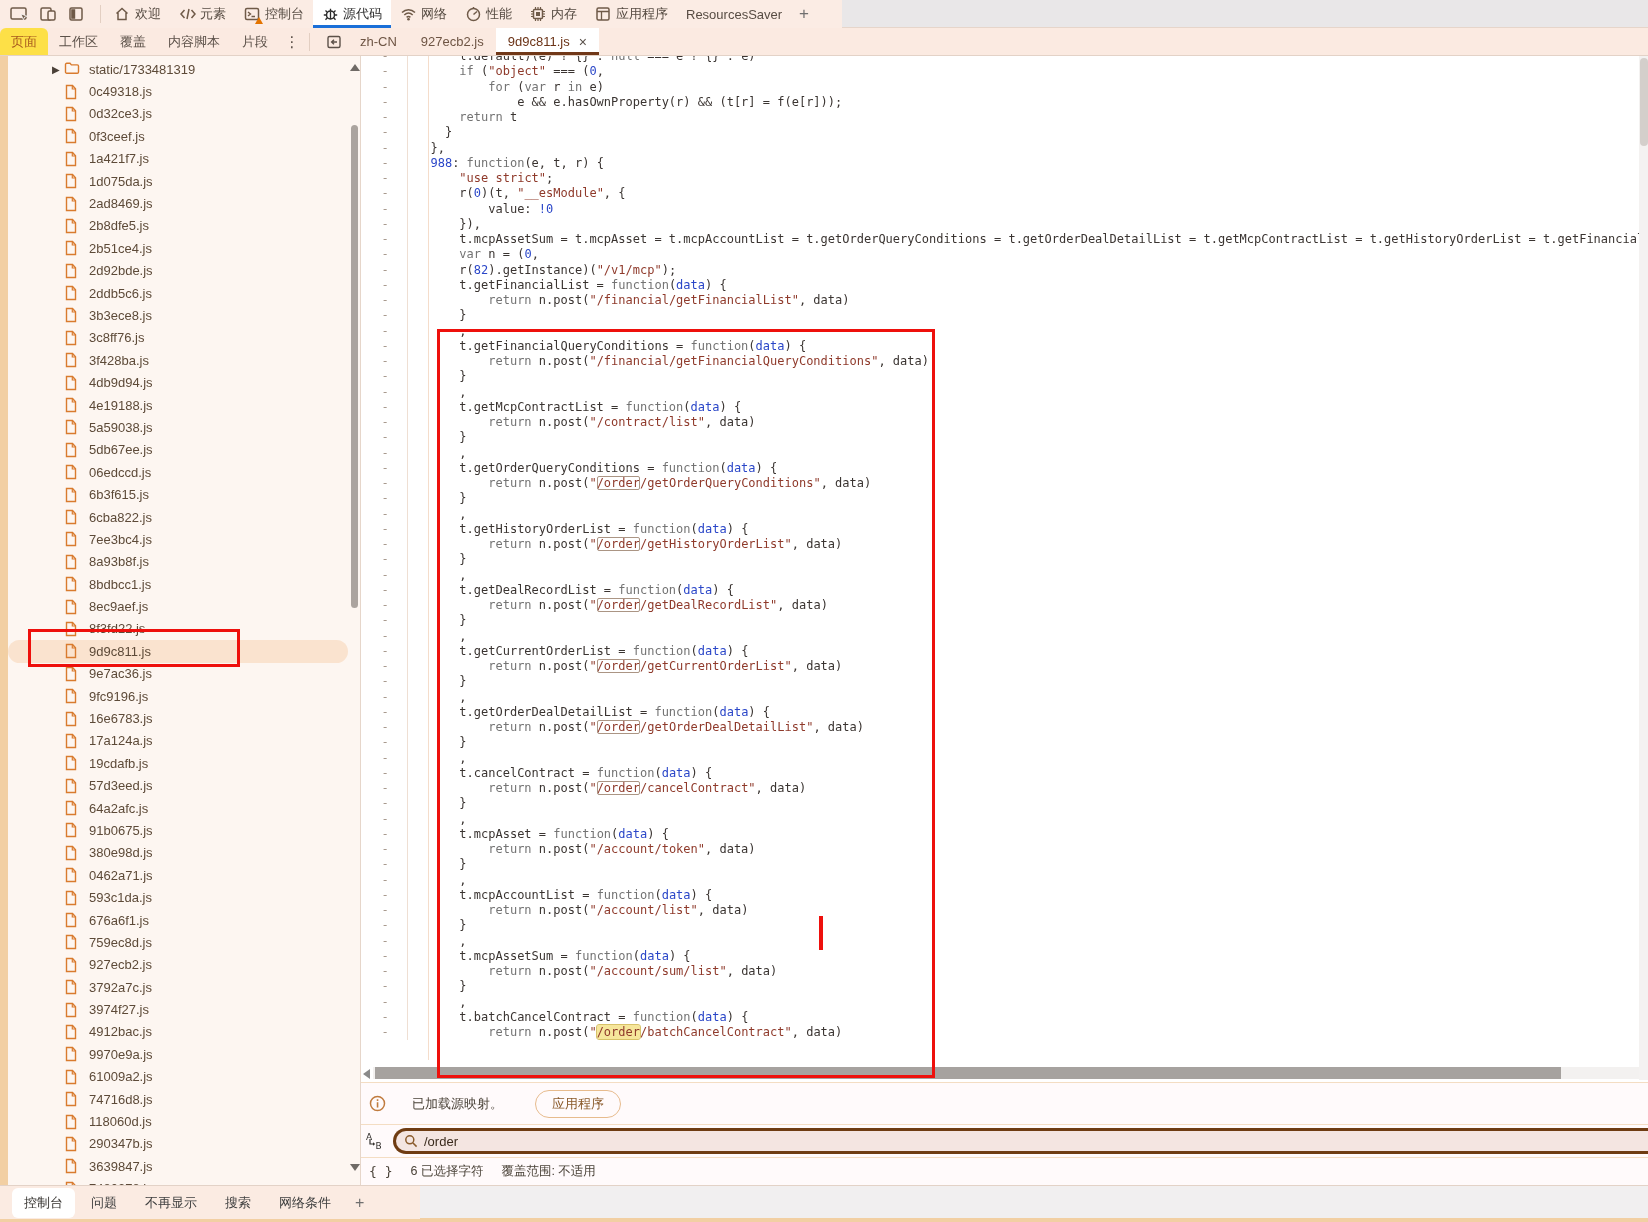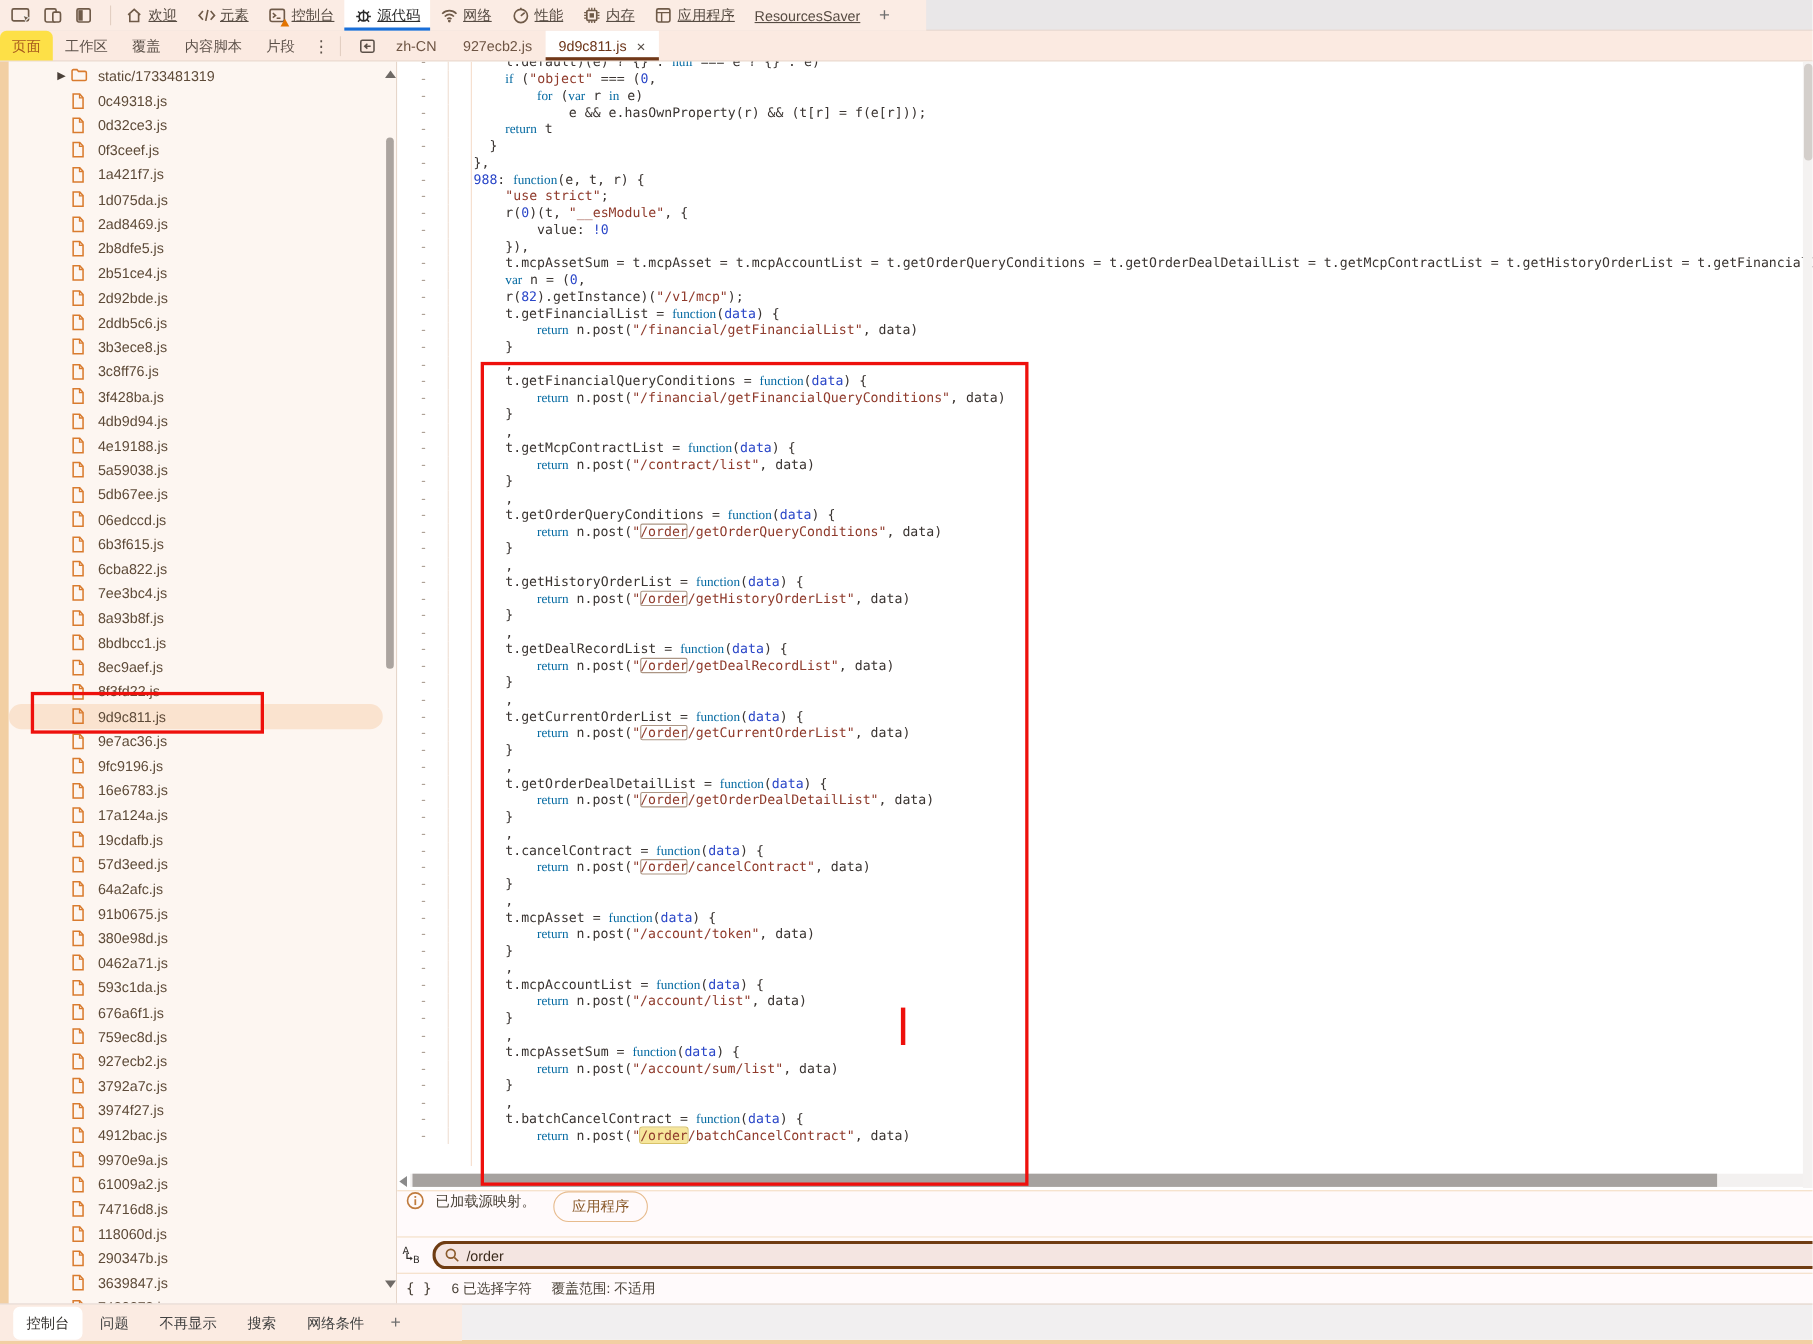--- a/index.html
+++ b/index.html
@@ -5,21 +5,21 @@
   html,body{margin:0;padding:0;background:#fff;}
   *{box-sizing:border-box;}
   .root{position:relative;width:1648px;height:1222px;overflow:hidden;
         font-family:"Liberation Sans","DejaVu Sans",sans-serif;color:#574c43;background:#fff;}
   
   .row1{position:absolute;left:0;top:0;width:1648px;height:28px;background:#e9e7e8;border-bottom:1px solid #e6d5ca;}
   .row1-pink{position:absolute;left:0;top:0;width:842px;height:28px;background:#fbece4;display:flex;align-items:center;}
   .winicons{display:flex;align-items:center;gap:8px;padding:0 10px;}
   .winicons .ico{width:20px;height:20px;display:flex;align-items:center;justify-content:center;cursor:pointer;}
   .vdiv{width:1px;height:18px;background:#e3cfc2;margin:0 4px;}
-  .t1{display:flex;align-items:center;gap:5px;height:28px;padding:0 9px;font-size:13px;color:#574c43;cursor:pointer;position:relative;white-space:nowrap;text-decoration:underline;}
+  .t1{display:flex;align-items:center;gap:5px;height:28px;padding:0 9px;font-size:13px;color:#574c43;cursor:pointer;position:relative;white-space:nowrap;}
   .t1.active{background:#fff;color:#2b2b2b;}
   .t1.active::after{content:"";position:absolute;left:0;right:0;bottom:0;height:3px;background:#1a6fd8;}
   .t1 .ticon{width:16px;height:16px;position:relative;}
   .badge-tri{position:absolute;right:-3px;bottom:-2px;width:0;height:0;border-left:4px solid transparent;border-right:4px solid transparent;border-bottom:7px solid #e37400;}
   .plus1{font-size:17px;color:#6f6f6f;padding:0 8px;cursor:pointer;}
   
   .row2{position:absolute;left:0;top:28px;width:1648px;height:28px;background:#fbeae1;border-bottom:1px solid #e3d2c7;display:flex;align-items:stretch;}
   .t2{display:flex;align-items:center;height:100%;padding:0 11px;font-size:13px;color:#5c5149;cursor:pointer;position:relative;white-space:nowrap;}
   .t2.activep{background:#fde047;color:#a85a1e;border-radius:6px 6px 0 0;}
   .more-dots{width:26px;display:flex;align-items:center;justify-content:center;color:#5c5149;font-size:15px;cursor:pointer;}
@@ -45,36 +45,36 @@
   .sarrow.up{top:8px;border-bottom:7px solid #6f6a66;}
   .sarrow.down{top:1108px;border-top:7px solid #6f6a66;}
   .sthumb{position:absolute;left:3px;top:69px;width:7px;height:483px;background:#aba49f;border-radius:4px;cursor:pointer;}
   
   .editor{position:absolute;left:360px;top:56px;width:1288px;height:1129px;background:#fff;border-left:1px solid #e6d6ca;overflow:hidden;}
   .codearea{position:absolute;left:0;top:0;width:1288px;height:1026px;overflow:hidden;}
   .guide{position:absolute;top:0;height:1004px;width:1px;background:#f5ddcb;}
   .codelines{position:absolute;left:2px;top:-7px;right:0;}
   .cl{height:15.25px;line-height:15.25px;white-space:pre;font-family:"DejaVu Sans Mono","Liberation Mono",monospace;font-size:12px;color:#3a3431;}
   .cl .g{display:inline-block;width:45px;text-align:center;color:#a89a8e;border-right:1px solid #efdfd3;margin-right:8px;}
-  .tok.k{color:#0369a1;font-family:Liberation Serif, serif;}
+  .tok.k{color:#737373;}
   .tok.s{color:#8f3a2b;}
   .tok.n{color:#2a46c8;}
   .tok.d{color:#2a46c8;margin-top:26px;}
   .tok.m{outline:1px solid #ab9584;outline-offset:-1px;border-radius:2px;}
   .tok.c{background:#f6e69b;outline:1px solid #d8c269;border-radius:2px;}
   
   .hscroll{position:absolute;left:0;top:1010px;width:1288px;height:14px;}
   .hsl-arrow{position:absolute;left:2px;top:3px;width:0;height:0;border-top:5px solid transparent;border-bottom:5px solid transparent;border-right:7px solid #8a8a8a;cursor:pointer;}
   .hstrack{position:absolute;left:12px;top:1px;right:2px;height:12px;background:#f3f1f0;}
   .hsthumb{position:absolute;left:14px;top:1px;width:1186px;height:12px;background:#a6a29f;cursor:pointer;}
   
   .vscroll{position:absolute;right:0;top:0;width:10px;height:1024px;background:#f4f2f1;}
   .vsthumb{position:absolute;left:1px;top:2px;width:8px;height:88px;background:#d4cfcb;border-radius:4px;cursor:pointer;}
   
-  .infobar{position:absolute;left:0;top:1026px;width:1288px;height:42px;background:#fffafb;border-top:1px solid #f4ddc3;display:flex;align-items:flex-start;gap:10px;padding-left:8px;font-size:13px;color:#4a4238;}
+  .infobar{position:absolute;left:0;top:1026px;width:1288px;height:42px;background:#fffafb;border-top:1px solid #f4ddc3;display:flex;align-items:center;gap:26px;padding-left:8px;font-size:13px;color:#4a4238;}
   .pillbtn{border:1.5px solid #e7bb8d;border-radius:14px;padding:4px 16px;color:#8a5a2b;font-size:13px;background:transparent;cursor:pointer;margin-left:6px;}
   .searchbar{position:absolute;left:0;top:1068px;width:1288px;height:33px;background:#fffafb;border-top:1px solid #f4ddc3;display:flex;align-items:center;}
   .abicon{width:22px;margin-left:4px;flex:0 0 auto;cursor:pointer;}
   .searchinput{position:relative;height:26px;flex:1 1 auto;margin-right:-14px;border:3px solid #6f3c12;border-radius:14px 0 0 14px;border-right:none;background:#f4e5e1;display:flex;align-items:center;gap:6px;padding-left:8px;font-size:13px;color:#3a2a1c;cursor:text;}
   .statusbar{position:absolute;left:0;top:1101px;width:1288px;height:28px;background:#fffafb;border-top:1px solid #f4ddc3;display:flex;align-items:center;gap:18px;padding-left:8px;font-size:12.5px;color:#4a4238;}
   .braces{font-family:"DejaVu Sans Mono",monospace;font-size:13px;cursor:pointer;}
   
   .drawer{position:absolute;left:0;top:1185px;width:1648px;height:33px;background:#f1eff0;border-top:1px solid #e3d2c7;}
   .drawer-pink{position:absolute;left:0;top:0;width:420px;height:33px;background:#fbebe2;}
   .dtabs{position:absolute;left:8px;top:0;height:33px;display:flex;align-items:center;gap:4px;padding-left:4px;}

